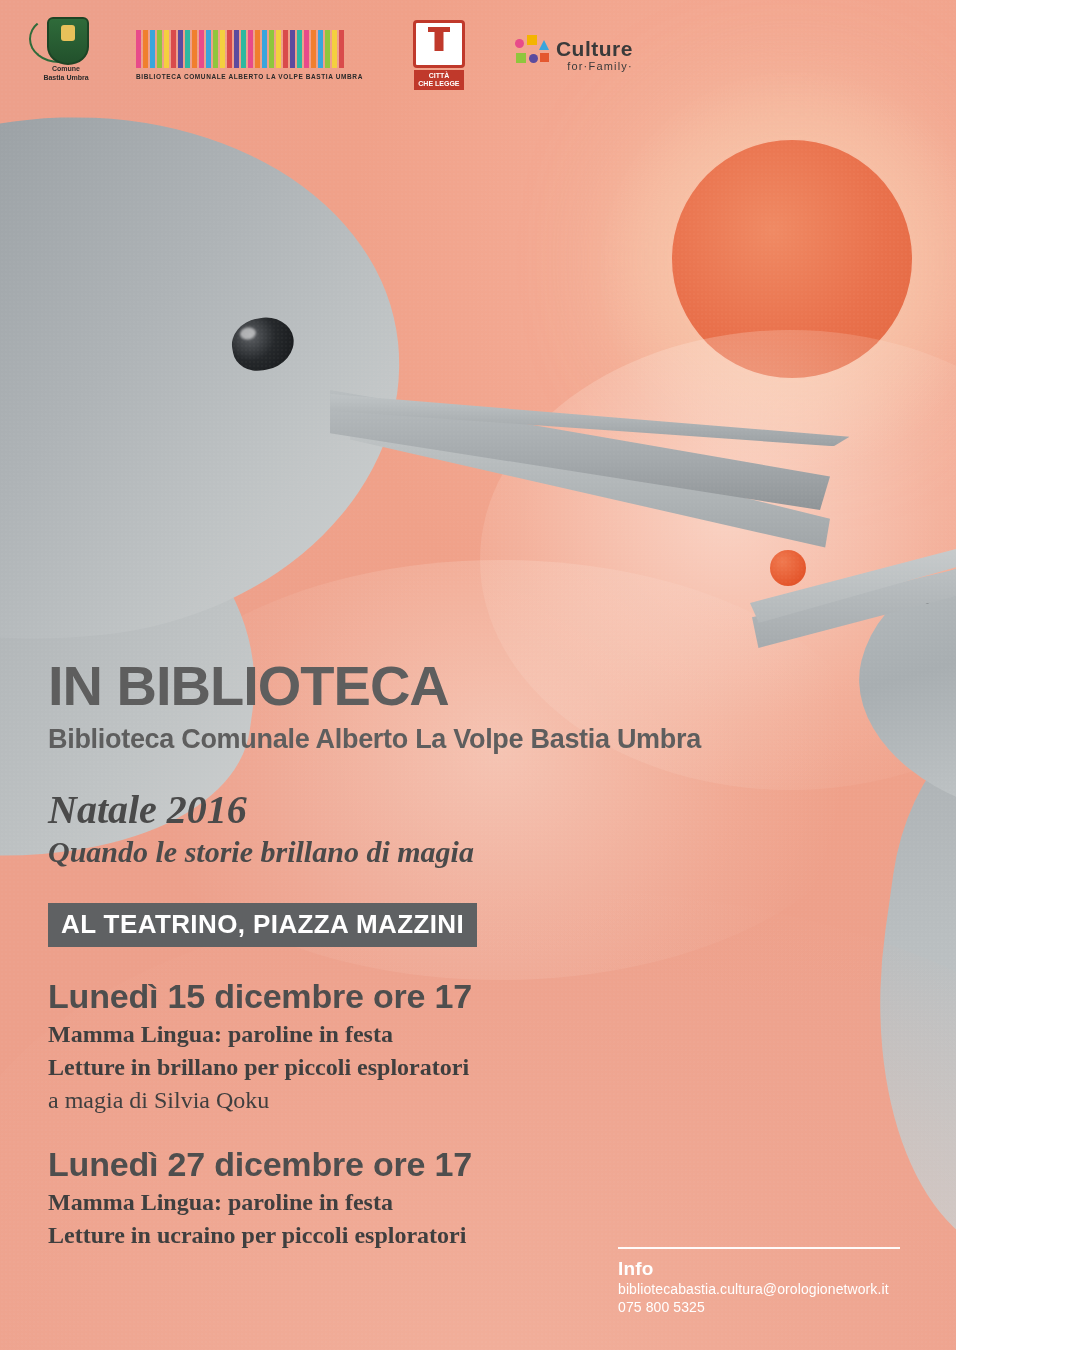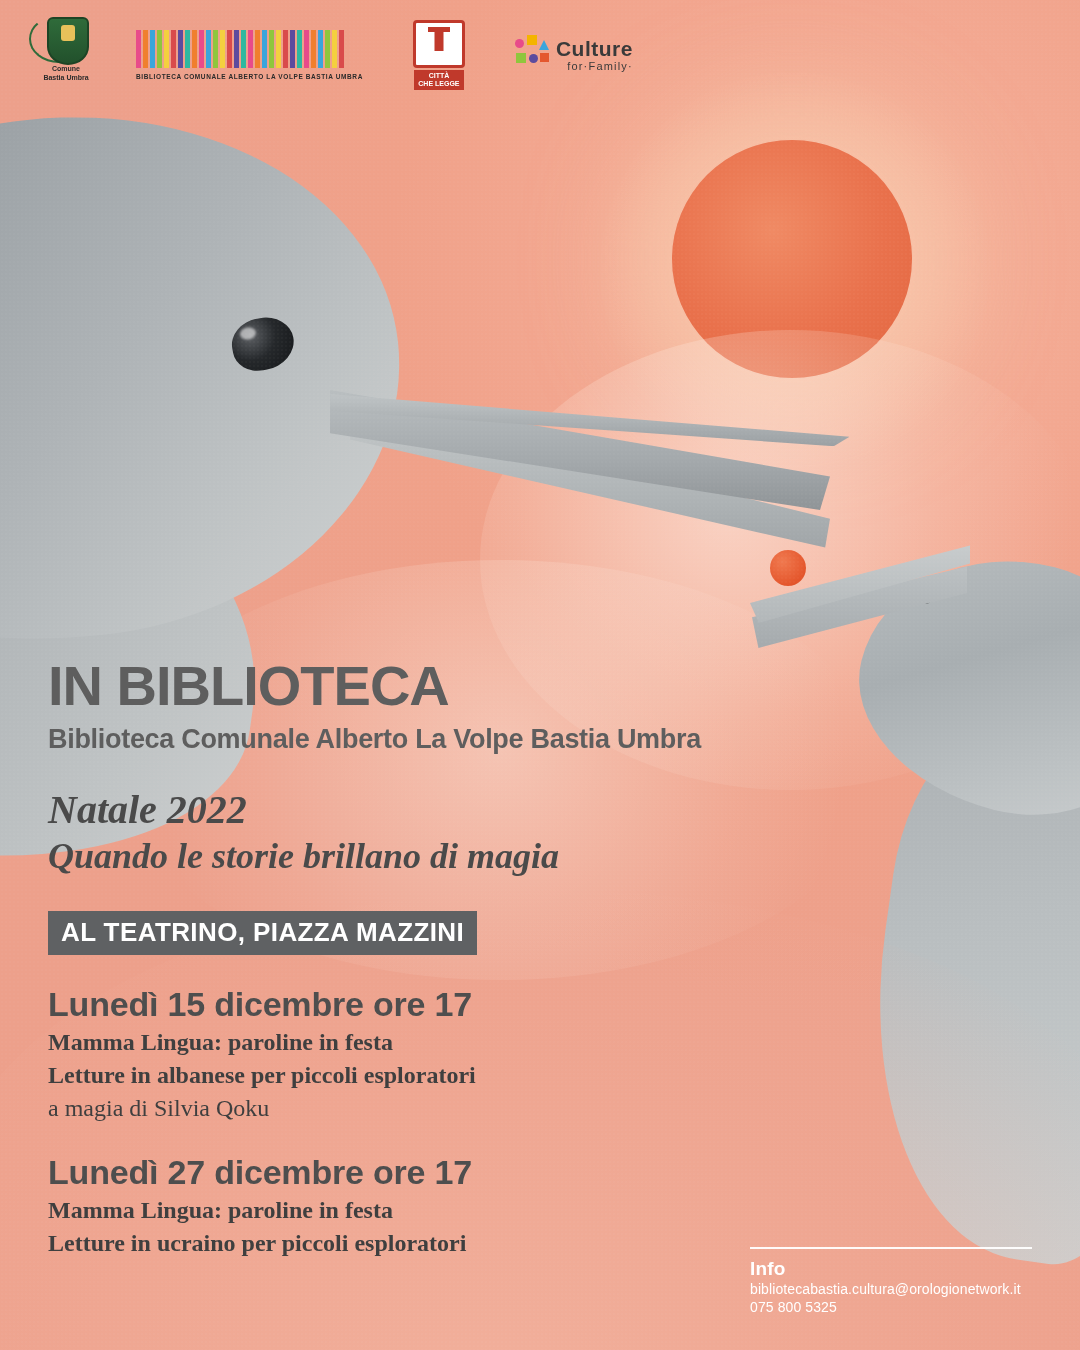--- a/index.html
+++ b/index.html
@@ -2,21 +2,21 @@
 <html><head>
 <meta charset="utf-8">
 <style>
   html, body {
     margin: 0;
     padding: 0;
     background: #ffffff;
   }
   .poster {
     position: relative;
-    width: 1080px;
+    width: 956px;
     height: 1350px;
     overflow: hidden;
     font-family: "Liberation Sans", sans-serif;
     background: radial-gradient(ellipse 70% 55% at 78% 20%, #f6b49c 0%, #f3a891 35%, #f0a189 60%, #eda08b 100%),
                 linear-gradient(165deg, #f2a68f 0%, #f3ab94 30%, #f4b4a0 55%, #f6c0ad 75%, #f7cbb9 100%);
   }
 
   
   .bg-layer { position: absolute; inset: 0; overflow: hidden; }
 
@@ -279,21 +279,21 @@
     font-style: italic;
     font-weight: bold;
     font-size: 40px;
     color: #4a4a4a;
     line-height: 1.05;
   }
   .season-sub {
     font-family: "Liberation Serif", serif;
     font-style: italic;
     font-weight: bold;
-    font-size: 36px;
+    font-size: 30px;
     color: #4a4a4a;
     margin-top: 4px;
   }
   .venue {
     display: inline-block;
     margin-top: 34px;
     background: #5f6163;
     color: #ffffff;
     font-weight: bold;
     font-size: 26px;
@@ -312,21 +312,21 @@
     font-size: 24px;
     color: #3f3f3f;
     line-height: 1.25;
     margin-top: 3px;
   }
   .event-line.bold { font-weight: bold; }
 
   
   .info {
     position: absolute;
-    right: 48px; bottom: 34px;
+    right: 56px; bottom: 34px;
     width: 282px;
     text-align: left;
     color: #ffffff;
   }
   .info-rule {
     width: 100%;
     height: 2px;
     background: #ffffff;
     margin-bottom: 10px;
     opacity: 0.95;
@@ -451,29 +451,29 @@
   </div>
 
   <div class="content">
 
     <h1 class="title">
       <span class="l1">IN BIBLIOTECA</span>
     </h1>
 
     <div class="subtitle">Biblioteca Comunale Alberto La Volpe Bastia Umbra</div>
 
-    <div class="season">Natale 2022</div>
+    <div class="season">Natale 2016</div>
     <div class="season-sub">Quando le storie brillano di magia</div>
 
     <div class="venue">AL TEATRINO, PIAZZA MAZZINI</div>
 
     <div class="event">
       <div class="event-date">Lunedì 15 dicembre ore 17</div>
       <div class="event-line bold">Mamma Lingua: paroline in festa</div>
-      <div class="event-line bold">Letture in albanese per piccoli esploratori</div>
+      <div class="event-line bold">Letture in brillano per piccoli esploratori</div>
       <div class="event-line">a magia di Silvia Qoku</div>
     </div>
 
     <div class="event">
       <div class="event-date">Lunedì 27 dicembre ore 17</div>
       <div class="event-line bold">Mamma Lingua: paroline in festa</div>
       <div class="event-line bold">Letture in ucraino per piccoli esploratori</div>
     </div>
   </div>
 

